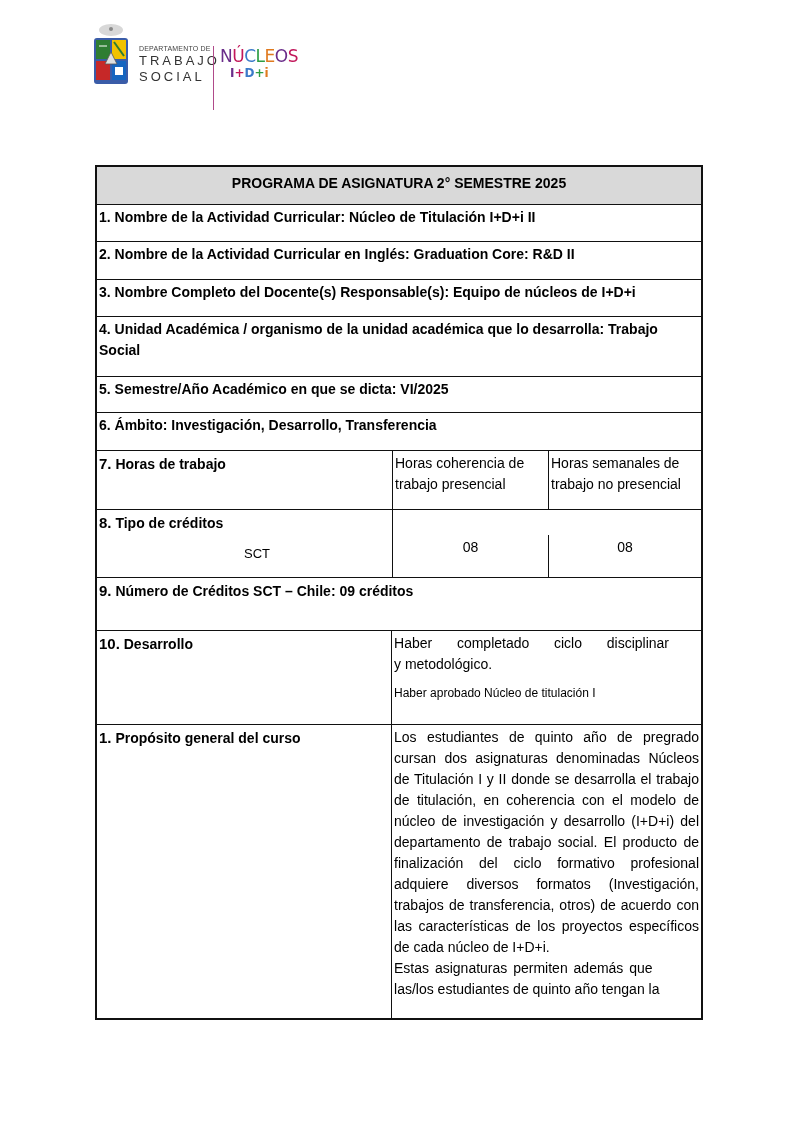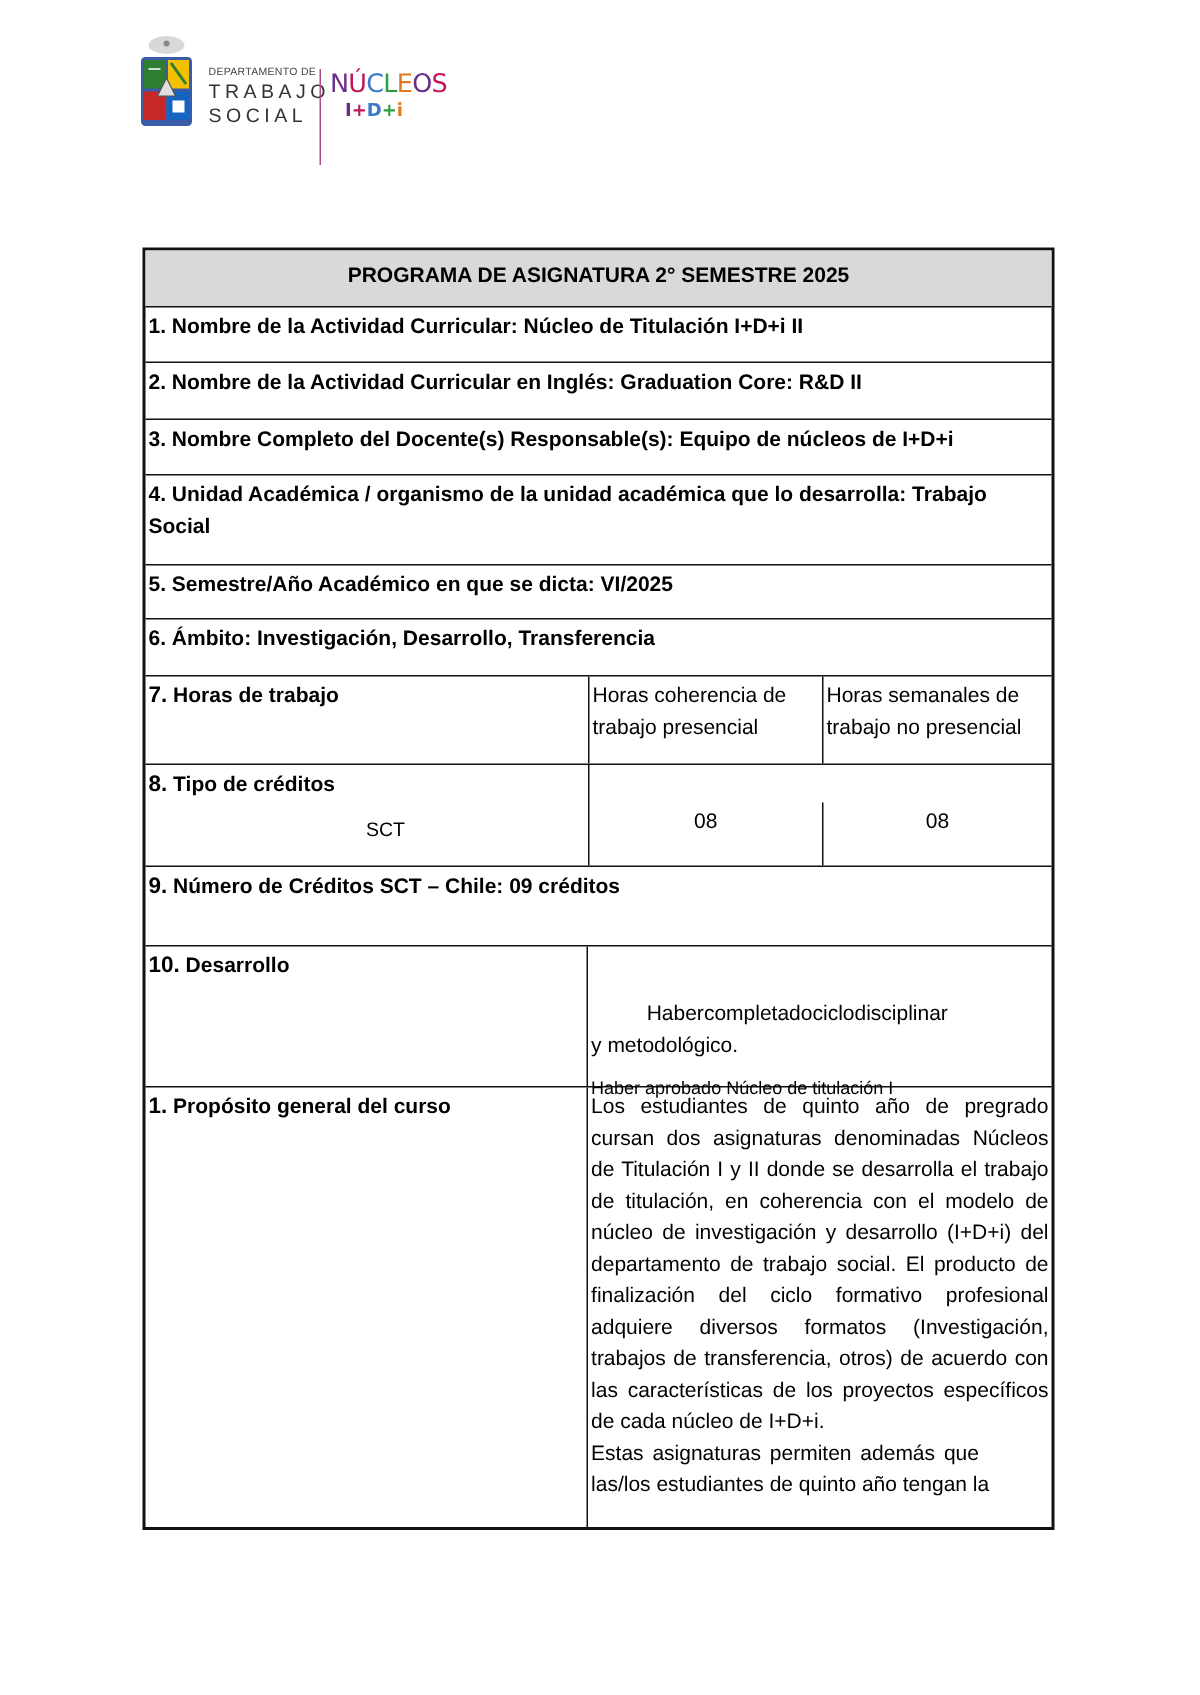--- a/index.html
+++ b/index.html
@@ -37,21 +37,21 @@
 
   .r1 { height: 37px; } .r2 { height: 38px; } .r3 { height: 37px; }
   .r4 { height: 60px; } .r5 { height: 36px; } .r6 { height: 38px; }
   .r7 { height: 59px; } .r8 { height: 68px; } .r9 { height: 53px; }
   .r10 { height: 94px; } .r11 { height: 294px; }
 
   .center { text-align: center; margin-top: 25px; }
   .sct { position: relative; left: 133px; top: 9px; font-size: 13px; font-weight: normal; margin-left: 12px; }
   .justify { text-align: justify; text-align-last: left; }
   .small { font-size: 12px; }
-  .req-line1 { display: flex; justify-content: center; padding-right: 30px; margin-top: 32px; }
+  .req-line1 { display: flex; justify-content: space-between; padding-right: 30px; }
   .req-gap { margin-top: 8px; }
 </style>
 </head>
 <body>
 
 <div class="logo-area">
   <svg class="crest" viewBox="0 0 38 64">
     <ellipse cx="19" cy="8" rx="12" ry="6" fill="#d8d8d8"></ellipse>
     <circle cx="19" cy="7" r="2" fill="#888"></circle>
     <rect x="2" y="16" width="34" height="46" rx="3" fill="#3a5ca8"></rect>

